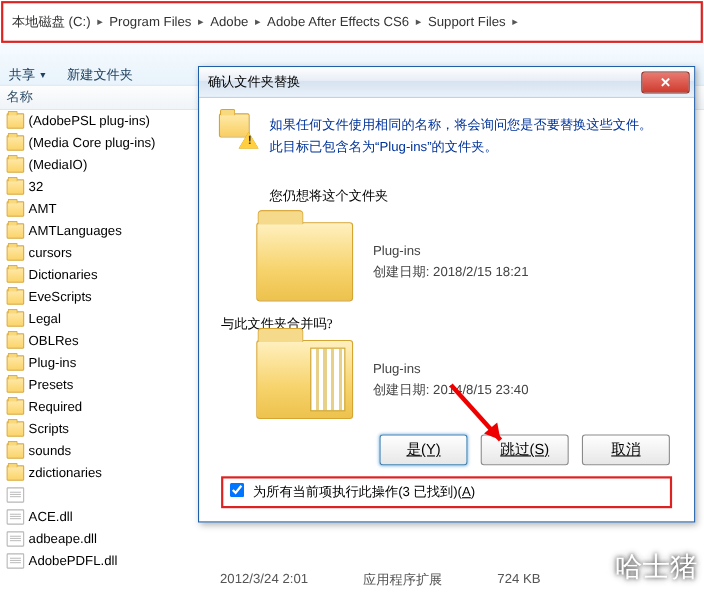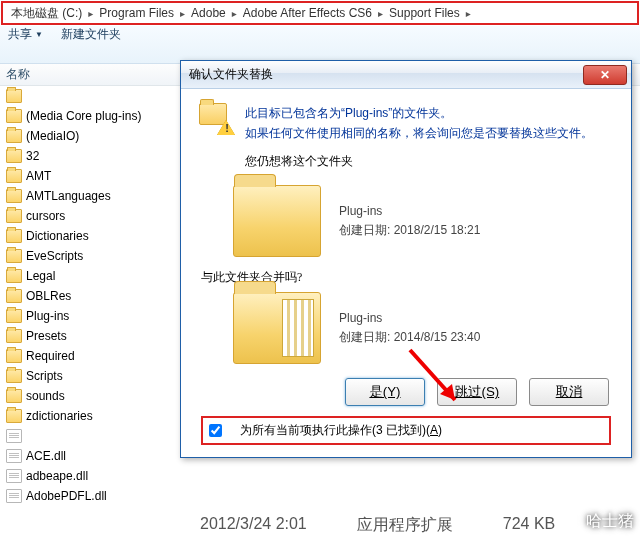--- a/index.html
+++ b/index.html
@@ -10,21 +10,21 @@
     width: 640px;
     height: 538px;
     overflow: hidden;
     position: relative;
     color: #000;
   }
 
   
   .breadcrumb-bar {
     border: 2px solid #d22;
-    height: 24px;
+    height: 38px;
     display: flex;
     align-items: center;
     padding: 0 4px;
     background: #fff;
     margin: 1px;
   }
   .breadcrumb-item {
     color: #333;
     padding: 0 4px;
     display: flex;
@@ -36,21 +36,21 @@
     padding: 0 2px;
     font-size: 10px;
   }
 
   
   .toolbar {
     background: linear-gradient(#f6fbff, #e8f3fb);
     border-bottom: 1px solid #d0e0ee;
     height: 38px;
     display: flex;
-    align-items: flex-start;
+    align-items: flex-end;
     color: #204060;
     font-size: 12px;
     padding: 0 8px;
     gap: 18px;
   }
   .toolbar-item { display: flex; align-items: center; gap: 3px; cursor: default; }
   .toolbar-caret { font-size: 8px; color: #204060; }
 
   
   .col-header {
@@ -168,21 +168,21 @@
     border-right:9px solid transparent;
     border-bottom:15px solid #ffcf3f;
     filter: drop-shadow(0 0 0.5px #b28900);
   }
   .warn-icon .bang {
     position:absolute; right:4px; bottom:-1px;
     font-size:11px; font-weight:bold; color:#333;
   }
 
   .msg-lines { color:#003399; line-height:1.7; }
-  .msg-lines .q { color:#000; margin-top:7px; }
+  .msg-lines .q { color:#000; margin-top:24px; }
 
   .section-label { color:#000; margin: 8px 0 6px 2px; font-family: Liberation Serif, serif; }
 
   .folder-block {
     display:flex; align-items:center;
     gap: 18px;
     margin: 6px 0 12px 34px;
   }
   .bigfolder2, .bigfolder3 {
     width: 88px; height: 72px;
@@ -229,50 +229,50 @@
     cursor: pointer;
   }
   .win-btn.default {
     border-color:#3c7fb1;
     box-shadow: 0 0 3px #7bb2e0;
   }
 
   .checkbox-row {
     border: 2px solid #d22;
     padding: 4px 6px;
-    display:flex; align-items:center;
-    gap:18px;
+    display:flex; align-items:flex-start;
+    gap:8px;
     margin: 0 2px;
   }
   .checkbox-row input { width:13px; height:13px; }
   .hotkey { text-decoration: underline; }
 
   
   .red-arrow {
     position:absolute;
     left: 400px; top: 340px;
     width: 80px; height: 80px;
     pointer-events:none;
   }
 
   
   .status-frag {
     position:absolute;
     left: 200px; bottom: 2px;
     display:flex; gap: 50px;
     color:#555;
-    font-size:16px;
+    font-size:12px;
   }
 
   .watermark {
     position:absolute;
     right:6px; bottom:6px;
     color:#fff;
     text-shadow:0 0 4px rgba(0,0,0,.8),0 0 8px rgba(0,0,0,.6);
-    font-size:16px;
+    font-size:25px;
     display:flex; align-items:flex-end; gap:6px;
     opacity:.9;
     pointer-events:none;
     font-family:Liberation Serif, serif;
   }
   .watermark .w-icon{
     width:22px;height:22px;
     display:inline-block;
   }
 </style>
@@ -302,20 +302,21 @@
   </div>
 </div>
 
 <div class="col-header">
   <span>名称</span>
 </div>
 
 <div class="file-pane" id="file-pane">
     <div class="file-row">
       <span class="folder-icon"></span>
+      <span>(AdobePSL plug-ins)</span>
     </div>
     <div class="file-row">
       <span class="folder-icon"></span>
       <span>(Media Core plug-ins)</span>
     </div>
     <div class="file-row">
       <span class="folder-icon"></span>
       <span>(MediaIO)</span>
     </div>
     <div class="file-row">
@@ -400,22 +401,22 @@
   </div>
   <div class="dialog-body">
 
     <div class="top-msg">
       <div class="warn-icon">
         <div class="bigfolder"></div>
         <div class="tri"></div>
         <div class="bang">!</div>
       </div>
       <div class="msg-lines">
+        <div>如果任何文件使用相同的名称，将会询问您是否要替换这些文件。</div>
         <div>此目标已包含名为“Plug-ins”的文件夹。</div>
-        <div>如果任何文件使用相同的名称，将会询问您是否要替换这些文件。</div>
         <div class="q">您仍想将这个文件夹</div>
       </div>
     </div>
 
     <div class="folder-block">
       <div class="bigfolder2"></div>
       <div class="folder-meta">
         <div>Plug-ins</div>
         <div>
           <span>创建日期:</span>

